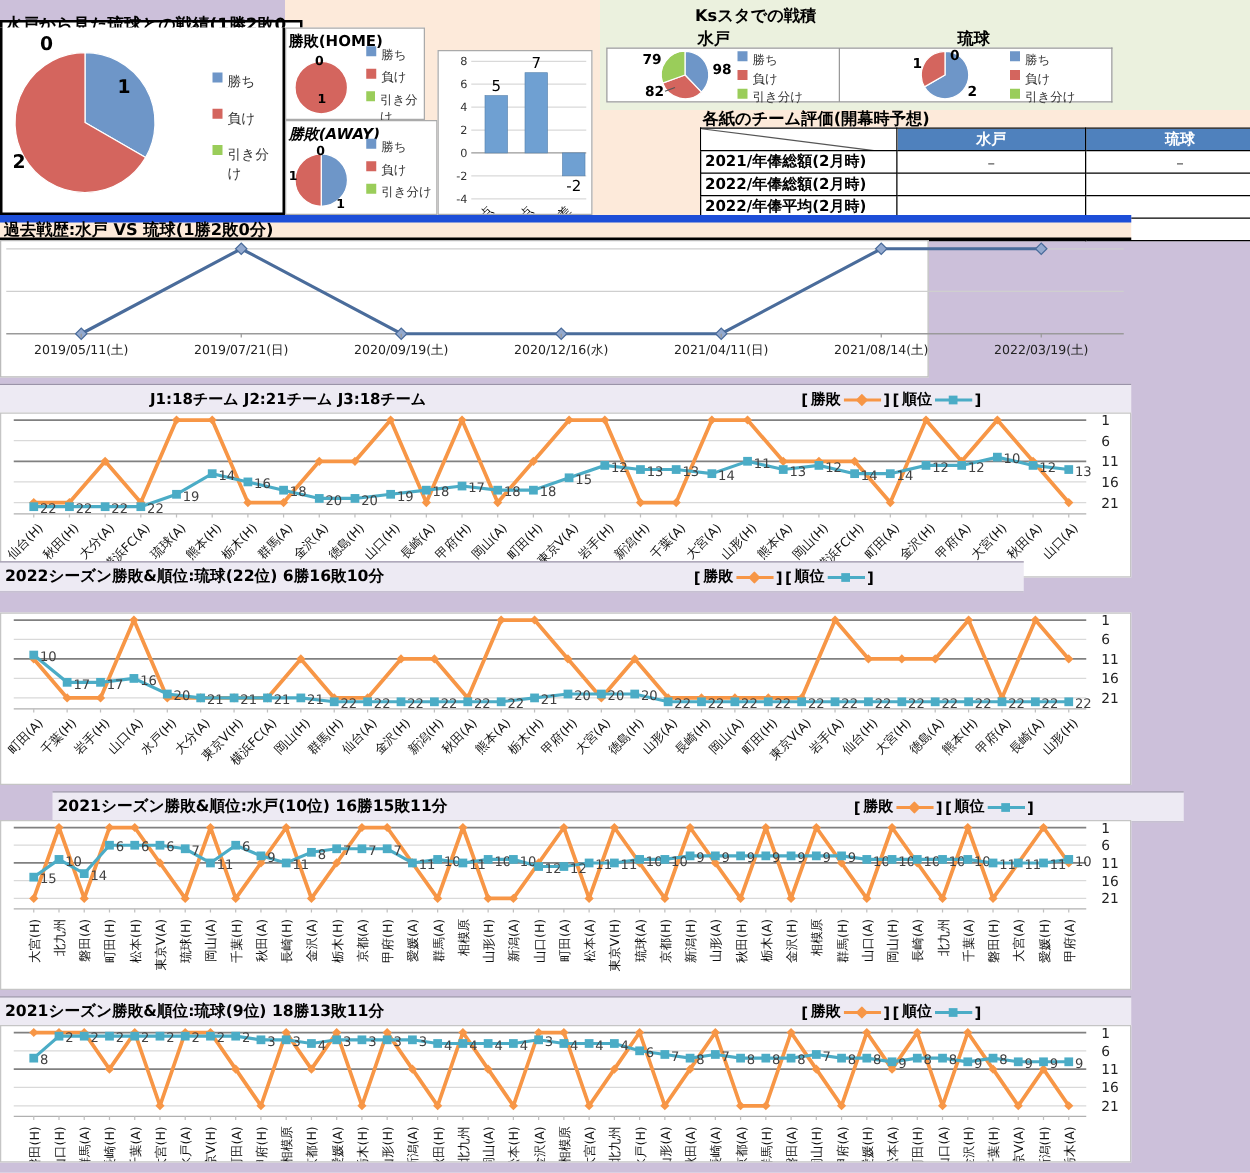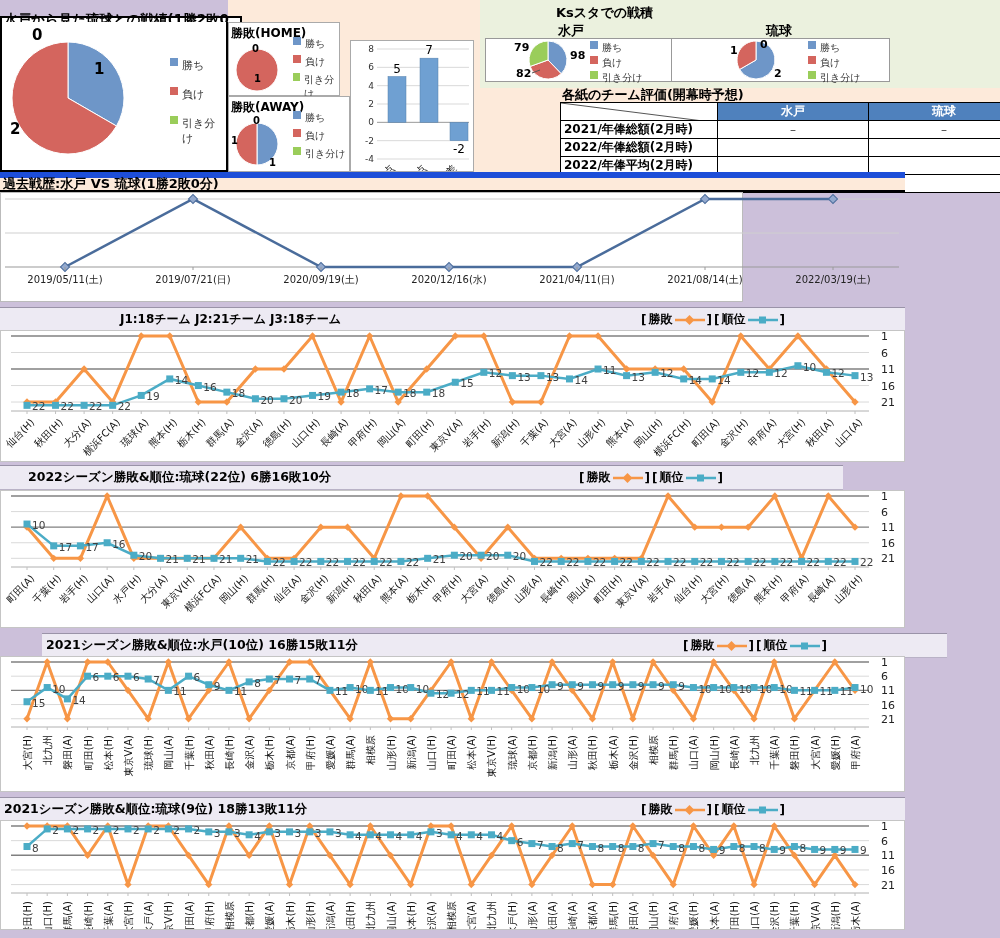--- a/index.html
+++ b/index.html
@@ -76,21 +76,21 @@
           <span class="sw" style="background: rgb(212, 101, 94);"></span>
           <span>負け</span>
         </div>
         <div class="li">
           <span class="sw" style="background: rgb(154, 205, 90);"></span>
           <span>引き分け</span>
         </div>
       </div>
   </div>
   <div class="abs panel" style="left:228px;top:96px;width:122px;height:76px;border:1px solid #aaa;box-sizing:border-box;">
-    <div class="bold" style="font-size:12px;margin:2px 16px 0 2px;">勝敗(AWAY)</div>
+    <div class="bold" style="font-size:12px;margin:2px 16px 0 2px;font-style:italic;">勝敗(AWAY)</div>
     <svg id="pie-away" width="90" height="54">
         <path d="M28,28 L28,7 A21,21 0 0 1 28,49 Z" fill="#6E96C8" stroke="#fff" stroke-width="1"></path>
         <path d="M28,28 L28,49 A21,21 0 0 1 27.999999999999996,7 Z" fill="#D4655E" stroke="#fff" stroke-width="1"></path>
         <text x="24" y="8" font-size="10" fill="#000" text-anchor="start" font-weight="bold">0</text>
         <text x="2" y="28" font-size="10" fill="#000" text-anchor="start" font-weight="bold">1</text>
         <text x="40" y="50" font-size="10" fill="#000" text-anchor="start" font-weight="bold">1</text>
       </svg>
     <div class="abs mini-legend" style="left:64px;top:14px;" id="leg-away">
         <div class="li">
           <span class="sw" style="background: rgb(110, 150, 200);"></span>
@@ -435,21 +435,21 @@
           <text x="633.5862068965517" y="92" font-size="10" fill="#111" text-anchor="end" font-weight="normal" transform="rotate(-45 633.5862068965517 92)">熊本(A)</text>
           <text x="662.1379310344828" y="92" font-size="10" fill="#111" text-anchor="end" font-weight="normal" transform="rotate(-45 662.1379310344828 92)">岡山(H)</text>
           <text x="690.6896551724138" y="92" font-size="10" fill="#111" text-anchor="end" font-weight="normal" transform="rotate(-45 690.6896551724138 92)">横浜FC(H)</text>
           <text x="719.2413793103449" y="92" font-size="10" fill="#111" text-anchor="end" font-weight="normal" transform="rotate(-45 719.2413793103449 92)">町田(A)</text>
           <text x="747.7931034482759" y="92" font-size="10" fill="#111" text-anchor="end" font-weight="normal" transform="rotate(-45 747.7931034482759 92)">金沢(H)</text>
           <text x="776.344827586207" y="92" font-size="10" fill="#111" text-anchor="end" font-weight="normal" transform="rotate(-45 776.344827586207 92)">甲府(A)</text>
           <text x="804.8965517241379" y="92" font-size="10" fill="#111" text-anchor="end" font-weight="normal" transform="rotate(-45 804.8965517241379 92)">大宮(H)</text>
           <text x="833.448275862069" y="92" font-size="10" fill="#111" text-anchor="end" font-weight="normal" transform="rotate(-45 833.448275862069 92)">秋田(A)</text>
           <text x="862" y="92" font-size="10" fill="#111" text-anchor="end" font-weight="normal" transform="rotate(-45 862 92)">山口(A)</text>
         </svg></div>
-      <div class="abs season-head" style="left: 0px; top: 465px; width: 819px; height: 23px; padding-left: 24px;">
+      <div class="abs season-head" style="left: 0px; top: 449px; width: 819px; height: 23px;">
         <span class="season-title">2022シーズン勝敗&amp;順位:琉球(22位) 6勝16敗10分</span>
         <div class="legend-box">
           <span>[</span>
           <span>勝敗</span>
           <svg width="30" height="10">
             <line x1="0" y1="5" x2="30" y2="5" stroke="#F79646" stroke-width="2.5"></line>
             <rect x="11" y="1.5" width="7" height="7" fill="#F79646" transform="rotate(45 14.5 5)"></rect>
           </svg>
           <span>]</span>
           <span>[</span>

